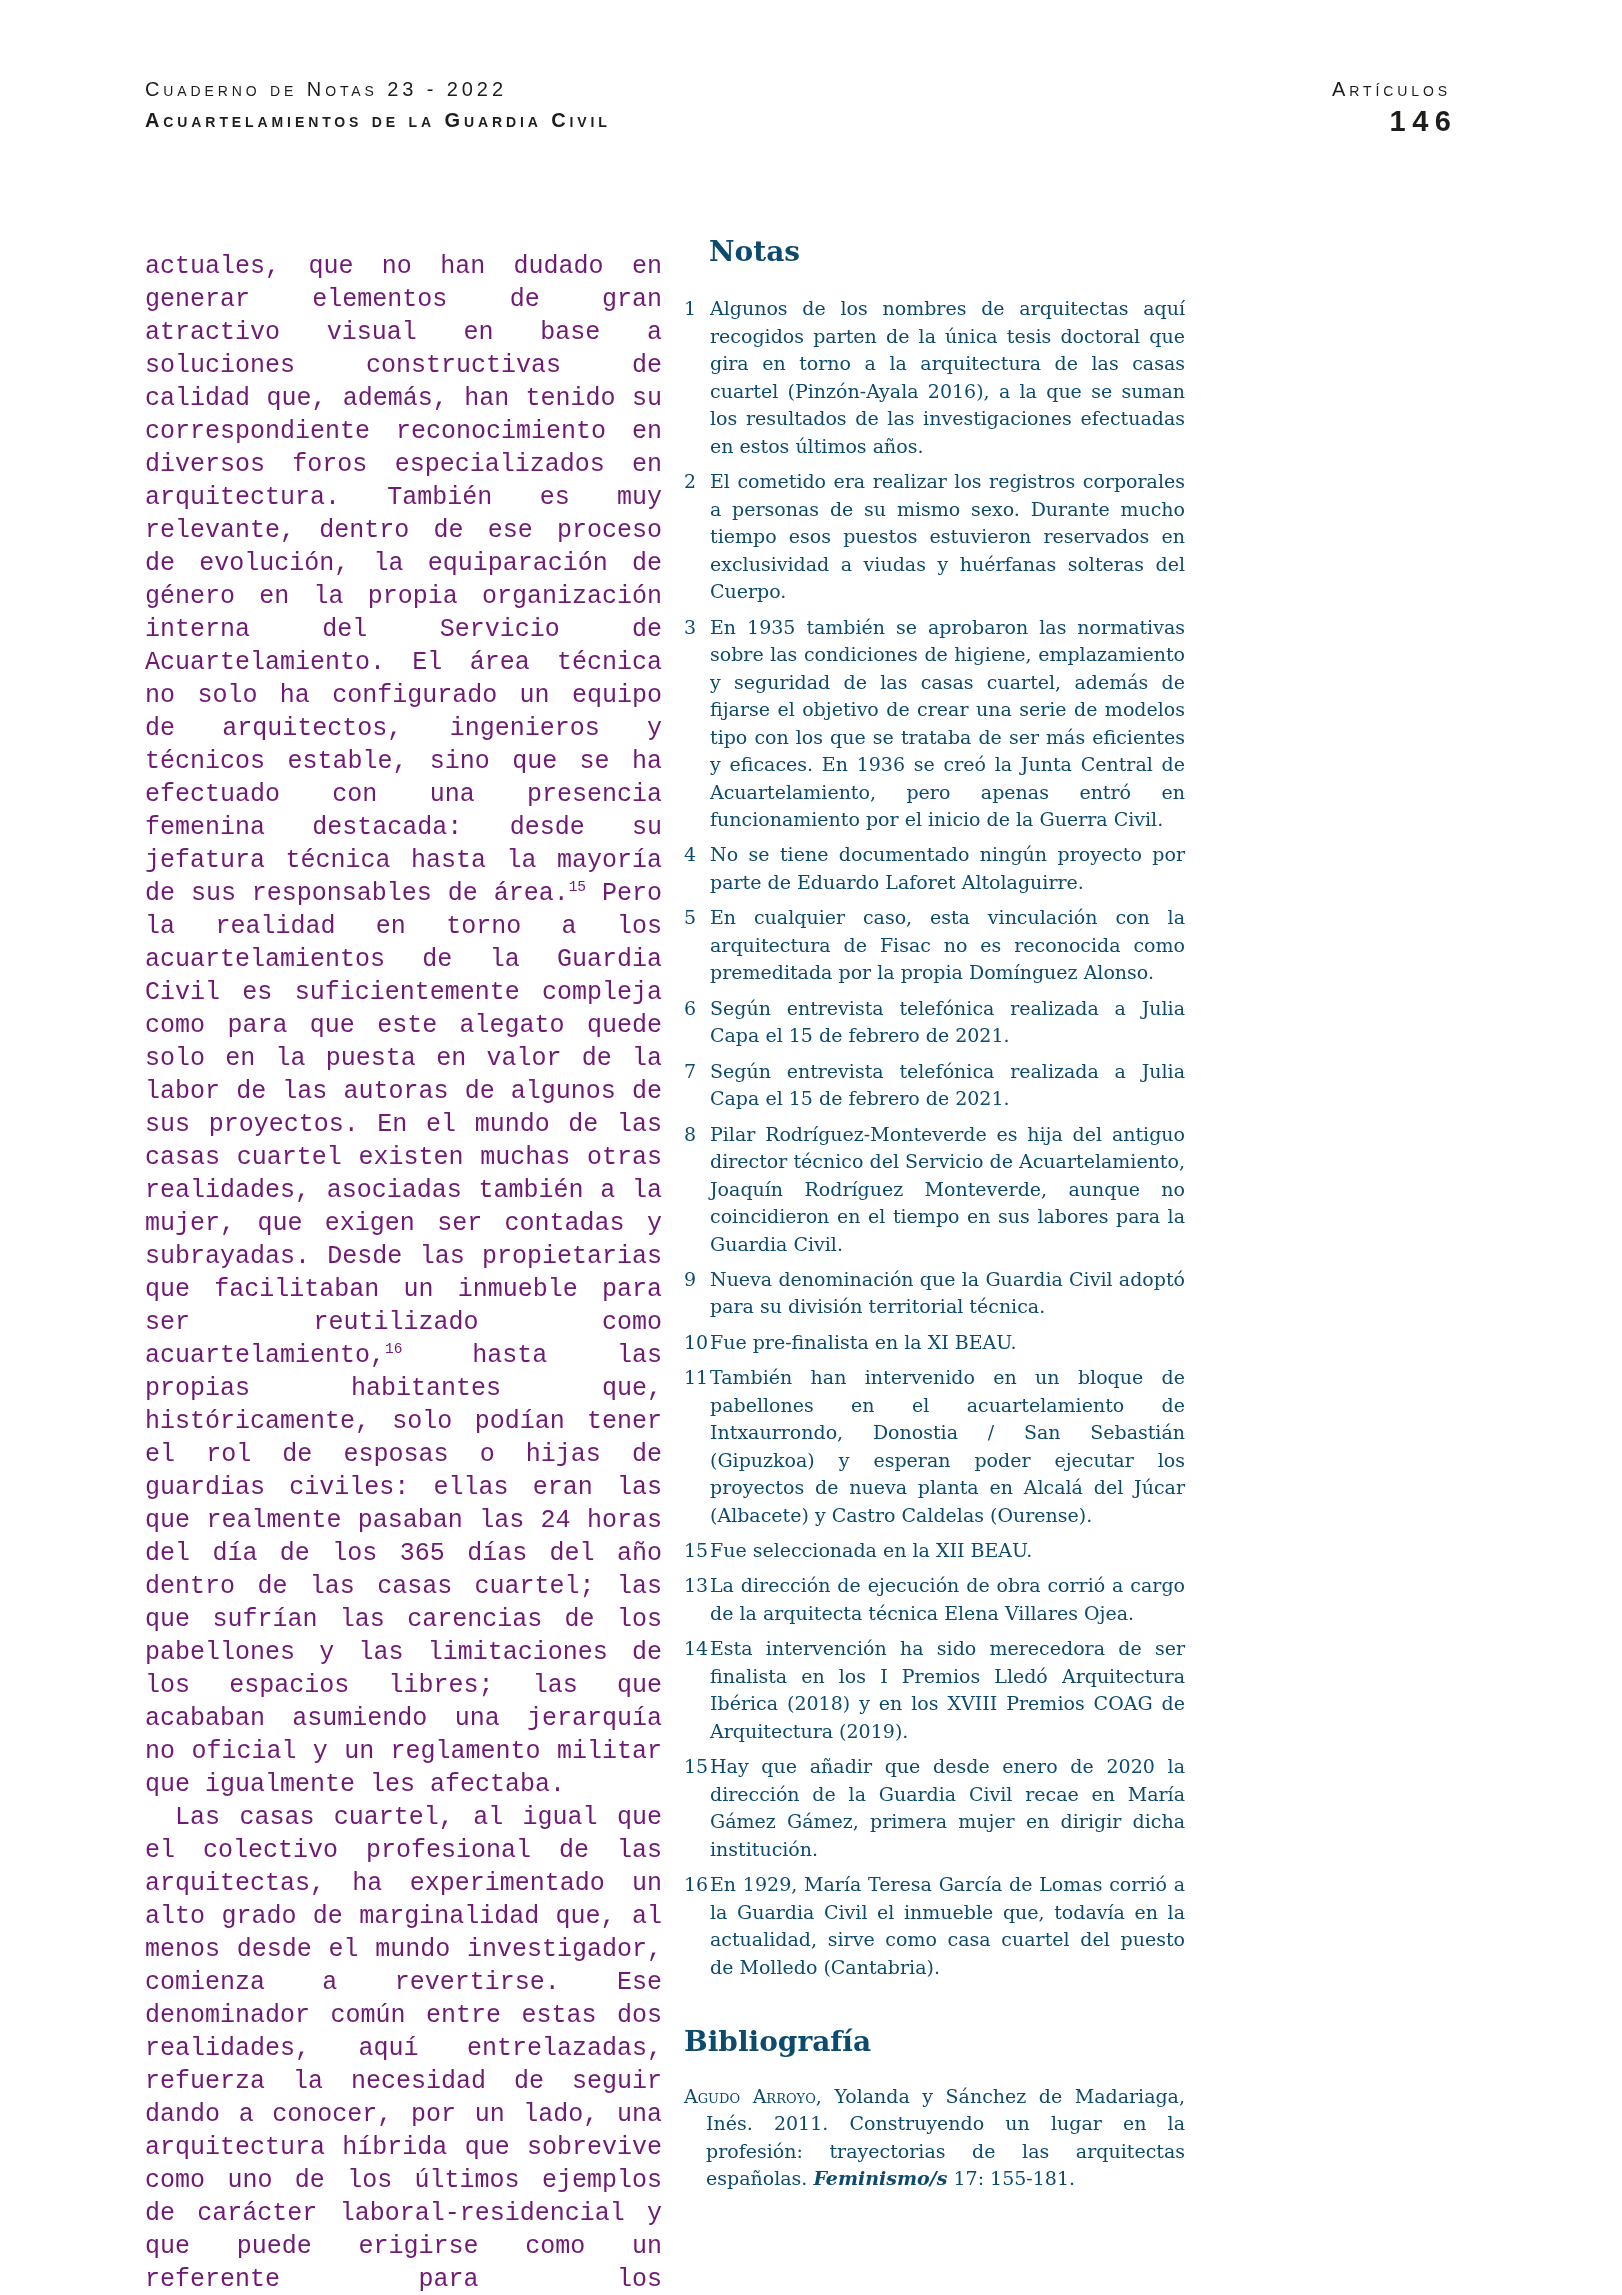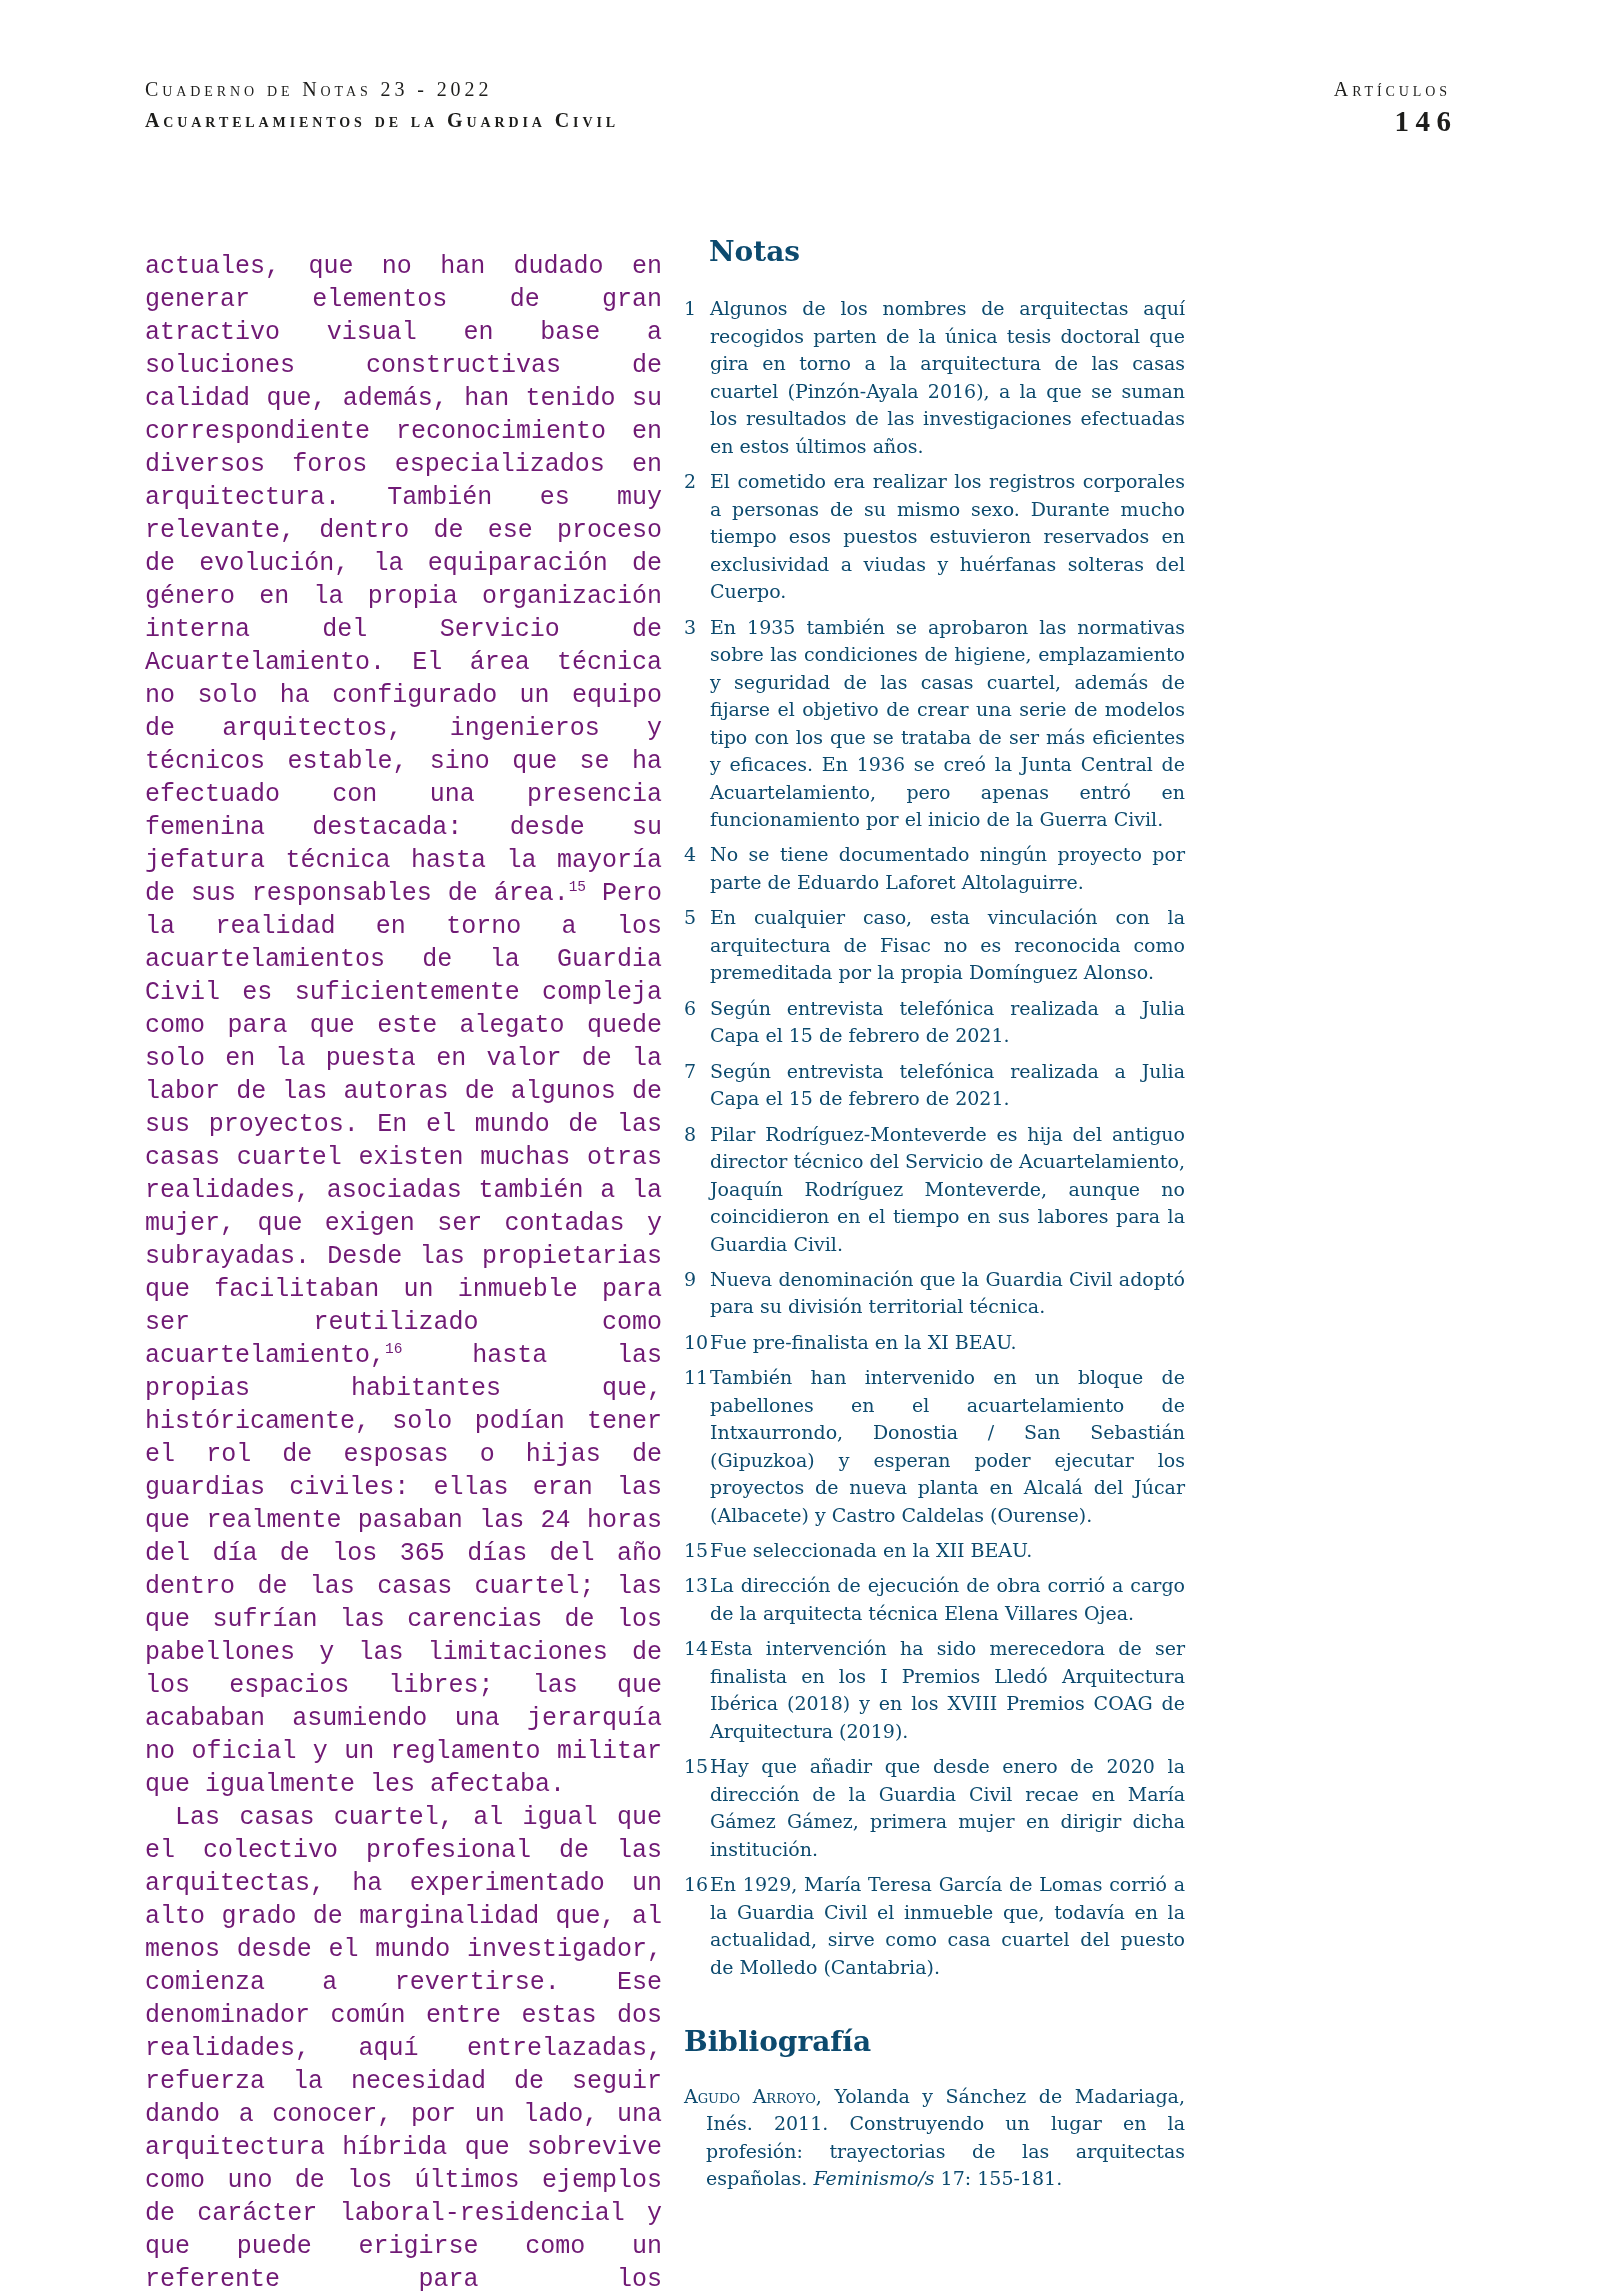--- a/index.html
+++ b/index.html
@@ -17,21 +17,21 @@
 
   
   .page-header {
     position: absolute;
     left: 145px;
     top: 79px;
     width: 1306px; 
     display: flex;
     justify-content: space-between;
     align-items: flex-start;
-    font-family: Liberation Serif, serif;
+    font-family: Liberation Sans, sans-serif;
     color: #1d1d1b;
   }
   .hdr-line1 {
     font-size: 20px;
     letter-spacing: 3.9px;
     font-variant: small-caps;
     line-height: 1;
   }
   .hdr-line2 {
     margin-top: 10.5px;
@@ -107,21 +107,21 @@
     font-weight: bold;
     line-height: 1.1;
     margin: 46px 0 25px 0;
   }
   .bib-entry {
     padding-left: 22px;
     text-indent: -22px;
     text-align: justify;
   }
   .bib-entry .sc { font-variant: small-caps; }
-  .bib-entry em { font-style: italic; }
+  .bib-entry em { font-style: italic; font-weight: bold; }
 </style>
 </head>
 <body>
 
 <div class="page">
 
   <header class="page-header">
     <div class="header-left">
       <div class="hdr-line1">Cuaderno de Notas 23 - 2022</div>
       <div class="hdr-line2">Acuartelamientos de la Guardia Civil</div>

